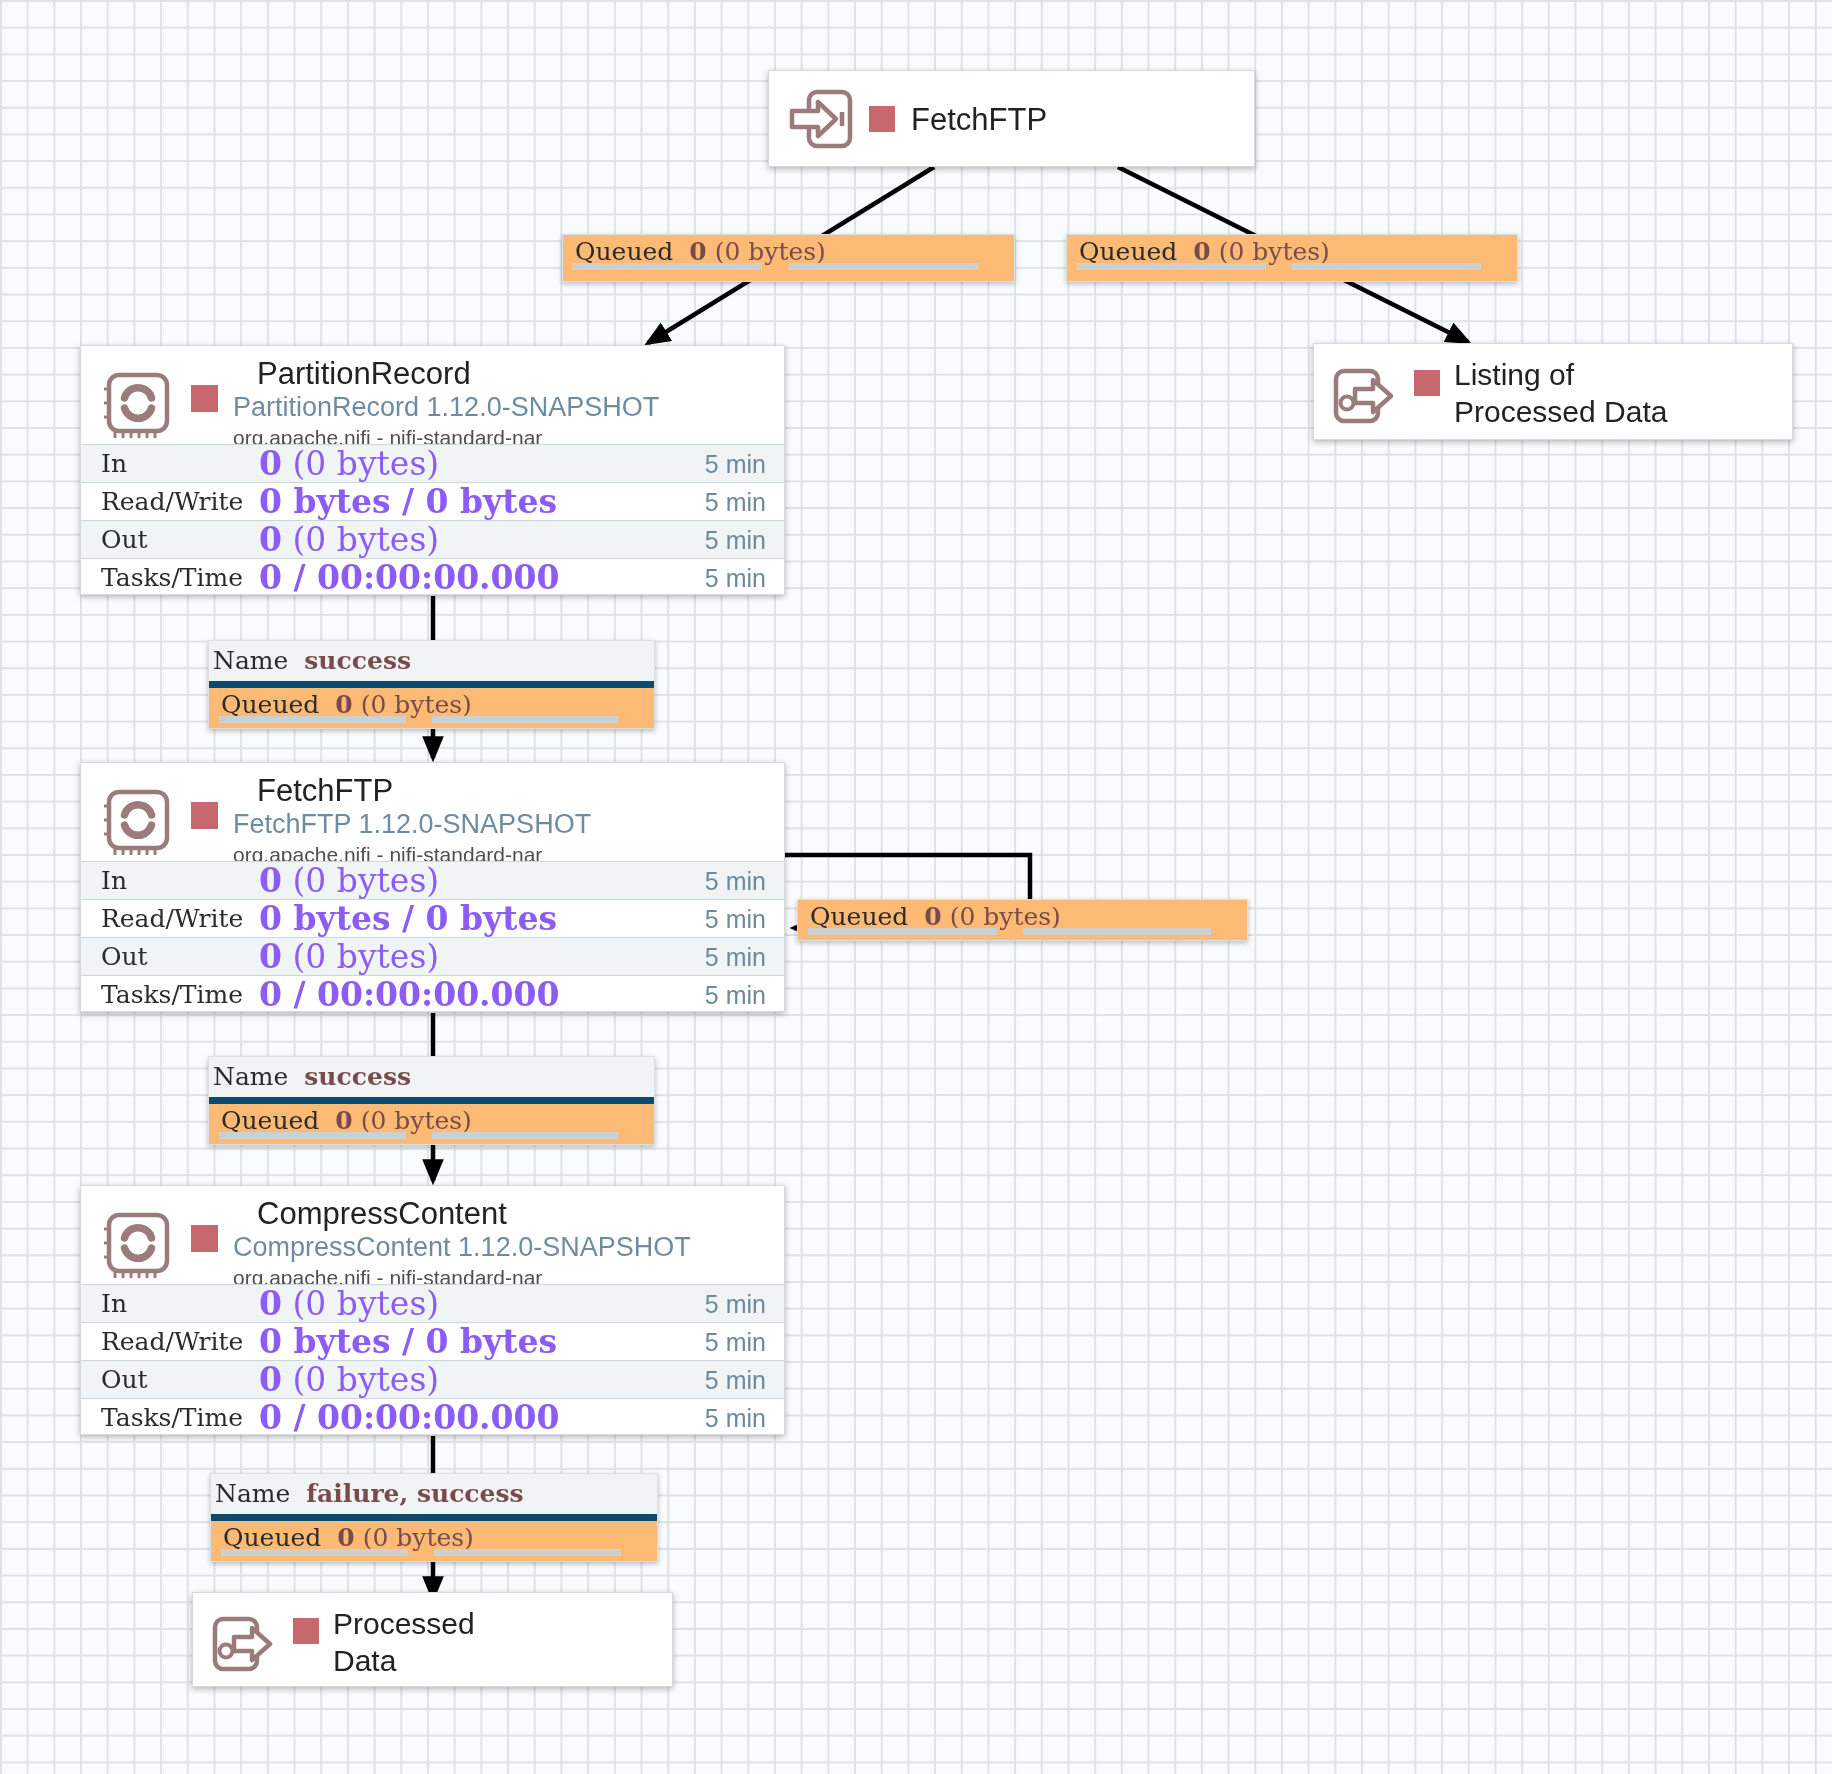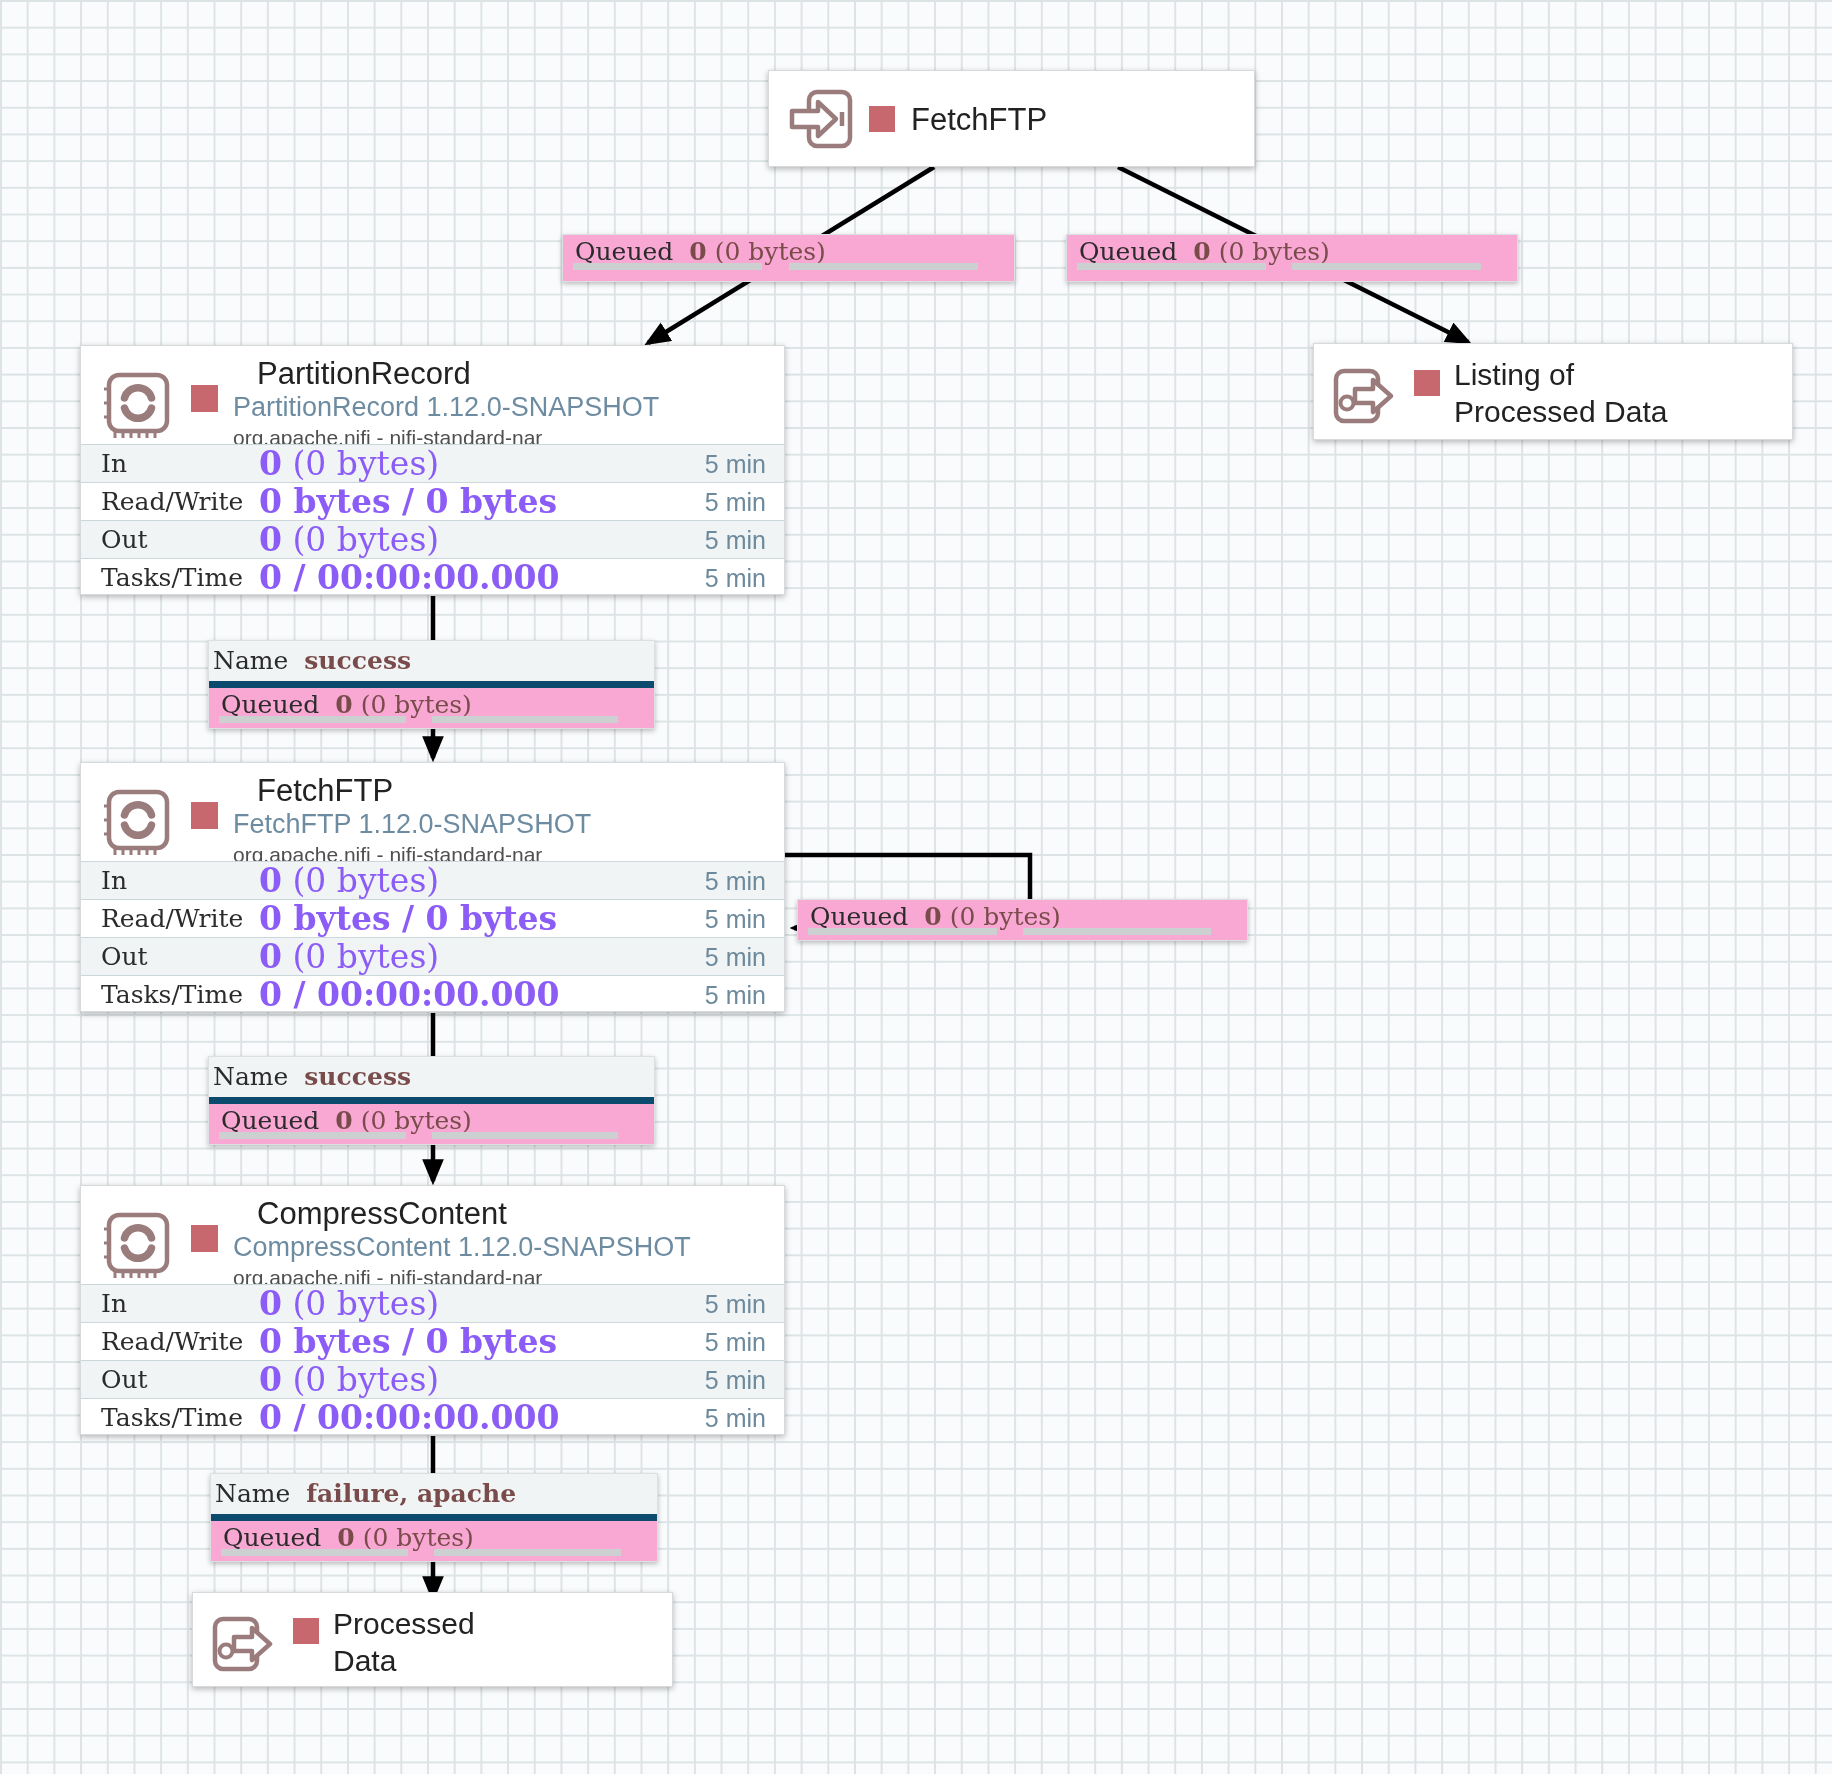--- a/index.html
+++ b/index.html
@@ -31,21 +31,21 @@
   .stat-value{position:absolute;left:178px;font-family:"DejaVu Serif",serif;font-size:33px;color:#8b5cf6;}
   .stat-value b{font-weight:700;}
   .stat-period{position:absolute;right:18px;font-size:25px;color:#6d8a9d;}
   
   .port{height:97px;}
   .port-icon{position:absolute;}
   .port-title-single{position:absolute;left:142px;top:0;height:97px;line-height:97px;font-size:31px;color:#222;}
   .port-title-multi{position:absolute;left:140px;top:12px;line-height:37px;font-size:30px;color:#222;}
   
   .conn-label{
-    position:absolute;background:#f9a8d4;border:1px solid #dce0e2;
+    position:absolute;background:#fdba74;border:1px solid #dce0e2;
     box-shadow:0 2px 5px rgba(0,0,0,.25);box-sizing:border-box;z-index:3;
   }
   .conn-name-row{height:40px;line-height:40px;background:#f1f4f5;border-bottom:7px solid #0c4a6e;padding-left:4px;
     font-family:"DejaVu Serif",serif;font-size:25px;color:#2b2b2b;}
   .conn-name-row b{color:#7a4b4b;margin-left:16px;font-weight:700;}
   .conn-queued-row{position:relative;height:40px;line-height:34px;padding-left:12px;
     font-family:"DejaVu Serif",serif;font-size:25px;color:#2b2b2b;}
   .conn-queued-row b{color:#7a4b4b;margin-left:16px;font-weight:700;}
   .conn-queued-row .size{color:#7a4b4b;margin-left:8px;}
   .qbar{position:absolute;bottom:5px;height:7px;background:#cdd0d1;}
@@ -236,21 +236,21 @@
   </div>
   <div class="stat-row" style="top:212px;">
     <span class="stat-label">Tasks/Time</span>
     <span class="stat-value"><b>0 / 00:00:00.000</b><span></span></span>
     <span class="stat-period">5 min</span>
   </div>
 </div>
 
 <div class="conn-label" style="left:210px;top:1473px;width:448px;">
   <div class="conn-name-row">
-    <span>Name</span><b>failure, apache</b>
+    <span>Name</span><b>failure, success</b>
   </div>
   <div class="conn-queued-row">
     <span>Queued</span><b>0</b><span class="size">(0 bytes)</span>
     <div class="qbar b1"></div>
     <div class="qbar b2"></div>
   </div>
 </div>
 
 <div class="node port" style="left:192px;top:1592px;width:481px;height:95px;">
   <svg class="port-icon" style="left:19px;top:23px;" width="62" height="56" viewBox="0 0 62 56">

